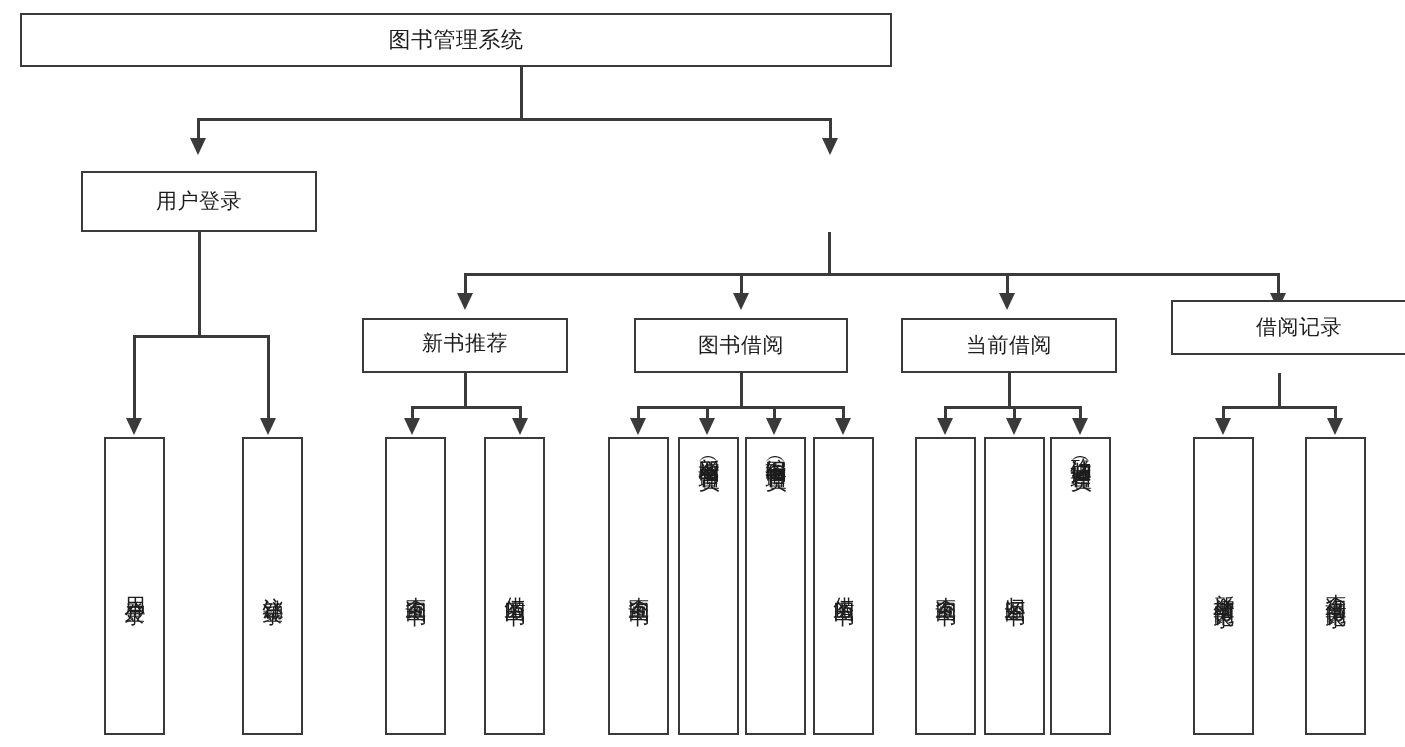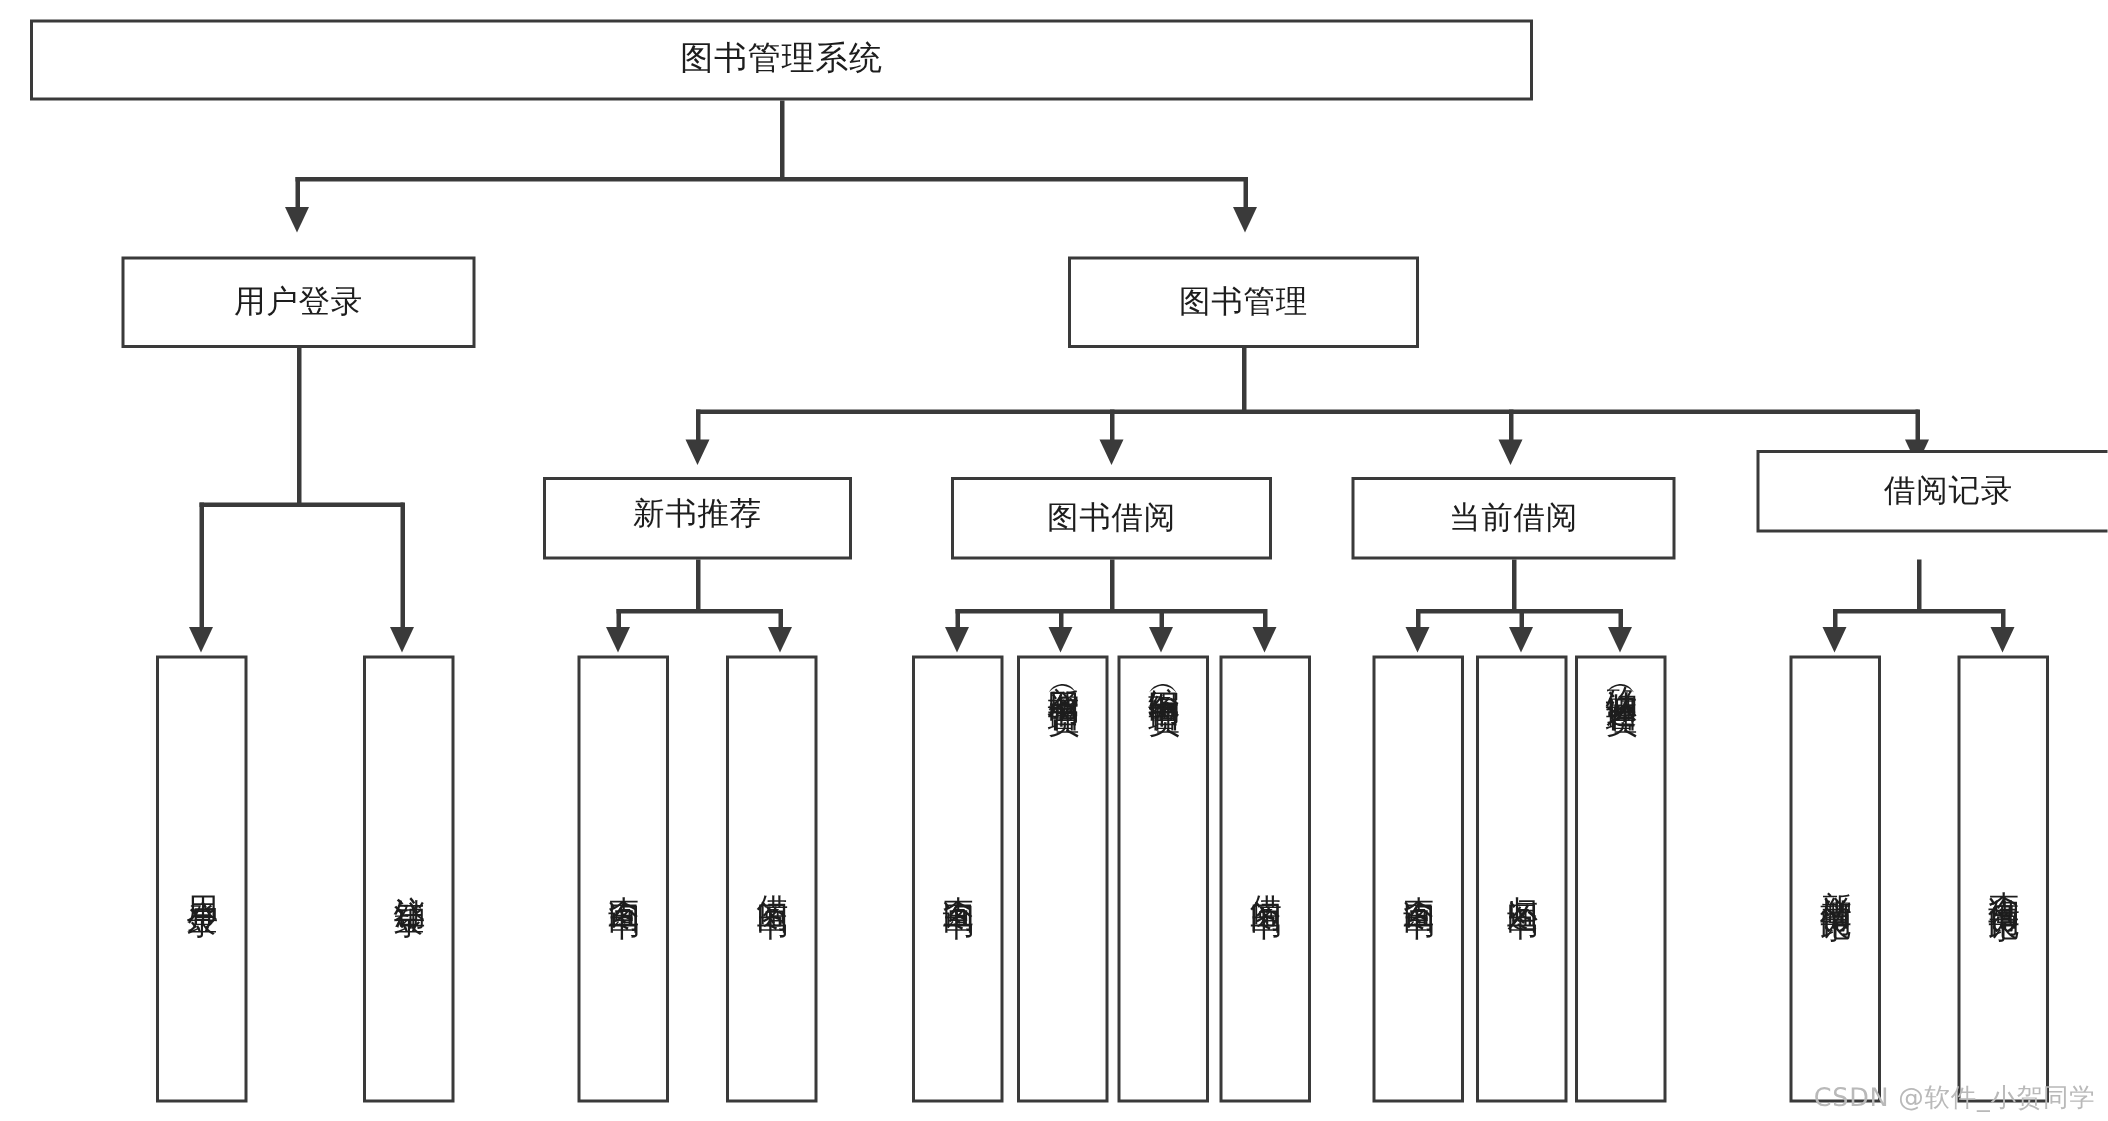--- a/index.html
+++ b/index.html
@@ -74,37 +74,34 @@
     letter-spacing:0.5px;
     white-space:nowrap;
     pointer-events:none;
   }
 </style>
 </head>
 <body>
 
 <div id="canvas">
 
-  <div class="node h root" style="left:20px;top:13px;width:1002px;height:54px;">
+  <div class="node h root" style="left:20px;top:13px;width:872px;height:54px;">
     <span class="lbl">图书管理系统</span>
   </div>
 
   <div class="ln v" style="left:520px;top:67px;width:2.5px;height:52px;"></div>
 
   <div class="ln h" style="left:197px;top:118px;width:634px;height:2.5px;"></div>
   <div class="ln v" style="left:197px;top:118px;width:2.5px;height:22px;"></div>
   <div class="ln v" style="left:829px;top:118px;width:2.5px;height:22px;"></div>
   <div class="arrow" style="left:190px;top:138px;"></div>
   <div class="arrow" style="left:822px;top:138px;"></div>
 
   <div class="node h" style="left:81px;top:171px;width:236px;height:61px;">
     <span class="lbl">用户登录</span>
-  </div>
-  <div class="node h" style="left:712px;top:171px;width:234px;height:61px;">
-    <span class="lbl">图书管理</span>
   </div>
 
   <div class="ln v" style="left:198px;top:232px;width:2.5px;height:104px;"></div>
   <div class="ln h" style="left:133px;top:335px;width:136px;height:2.5px;"></div>
   <div class="ln v" style="left:133px;top:335px;width:2.5px;height:85px;"></div>
   <div class="ln v" style="left:267px;top:335px;width:2.5px;height:85px;"></div>
   <div class="arrow" style="left:126px;top:418px;"></div>
   <div class="arrow" style="left:260px;top:418px;"></div>
 
   <div class="ln v" style="left:828px;top:232px;width:2.5px;height:42px;"></div>
@@ -202,15 +199,14 @@
     <span class="lbl">确认归还（管理员）</span>
   </div>
 
   <div class="node v mid" style="left:1193px;top:437px;width:61px;height:298px;">
     <span class="lbl">新增借阅记录</span>
   </div>
   <div class="node v mid" style="left:1305px;top:437px;width:61px;height:298px;">
     <span class="lbl">查询借阅记录</span>
   </div>
 
-  <div id="watermark">CSDN @软件_小贺同学</div>
 
 </div>
 
 </body></html>

